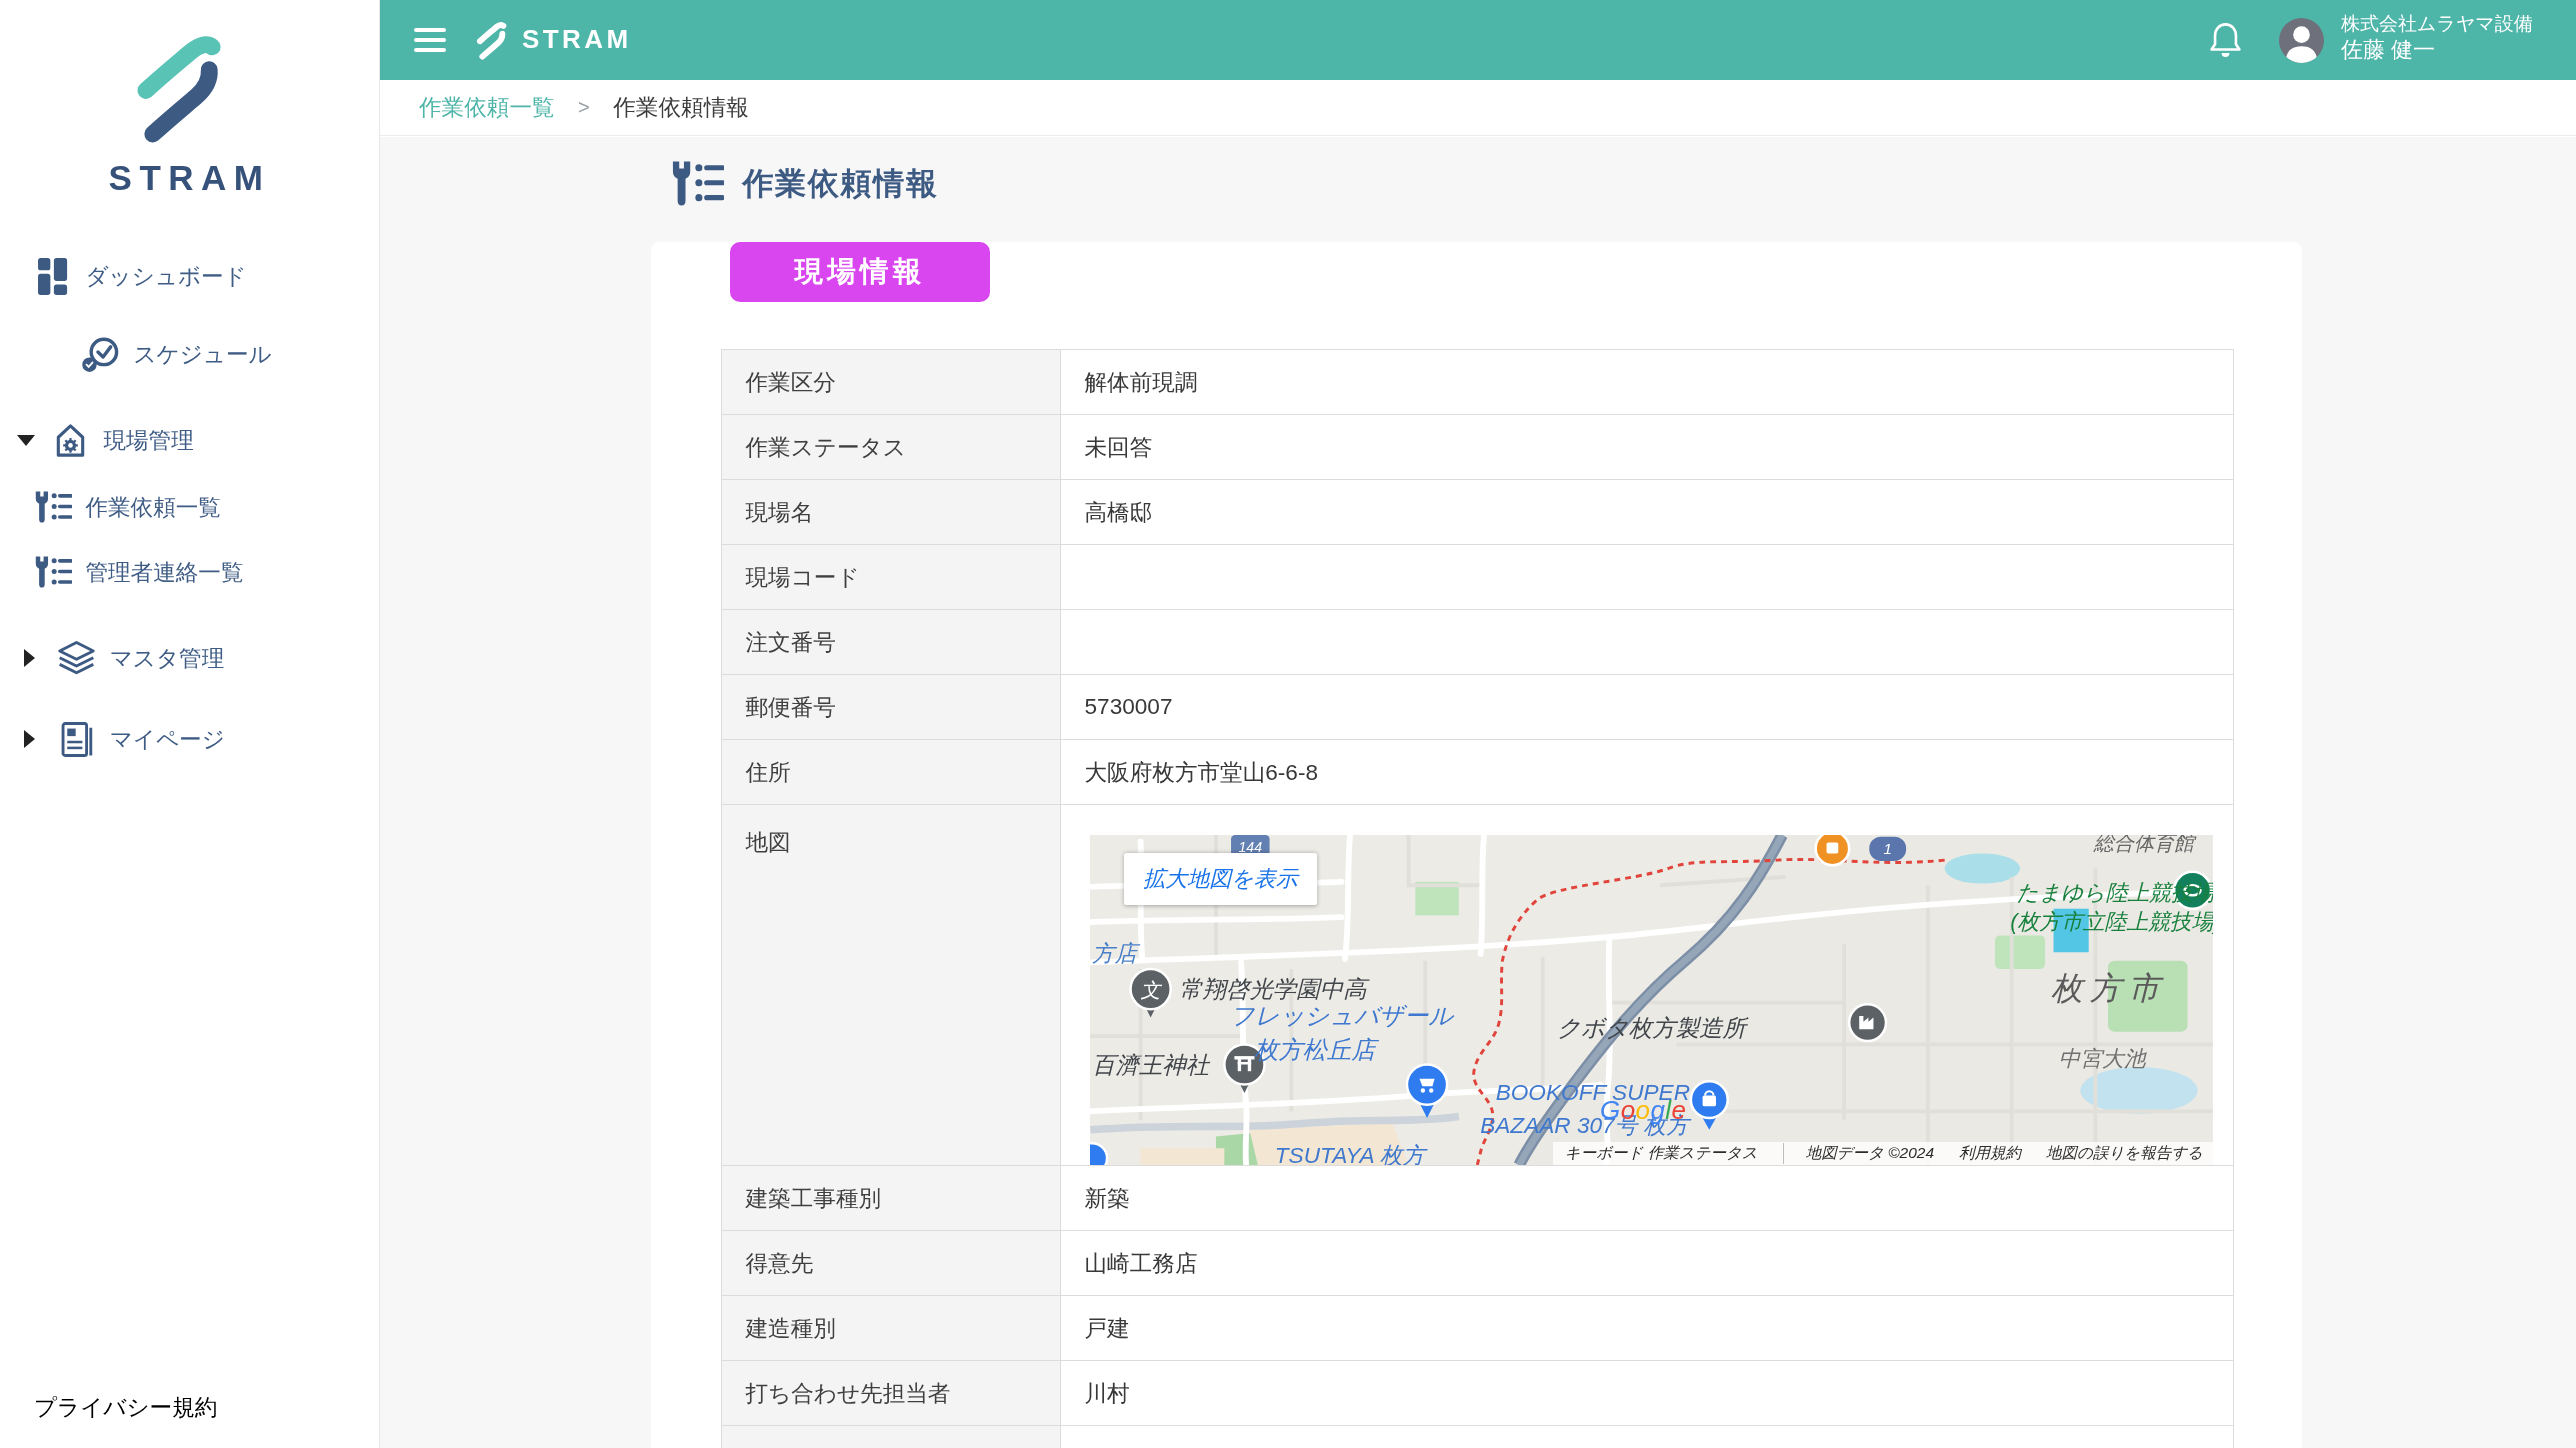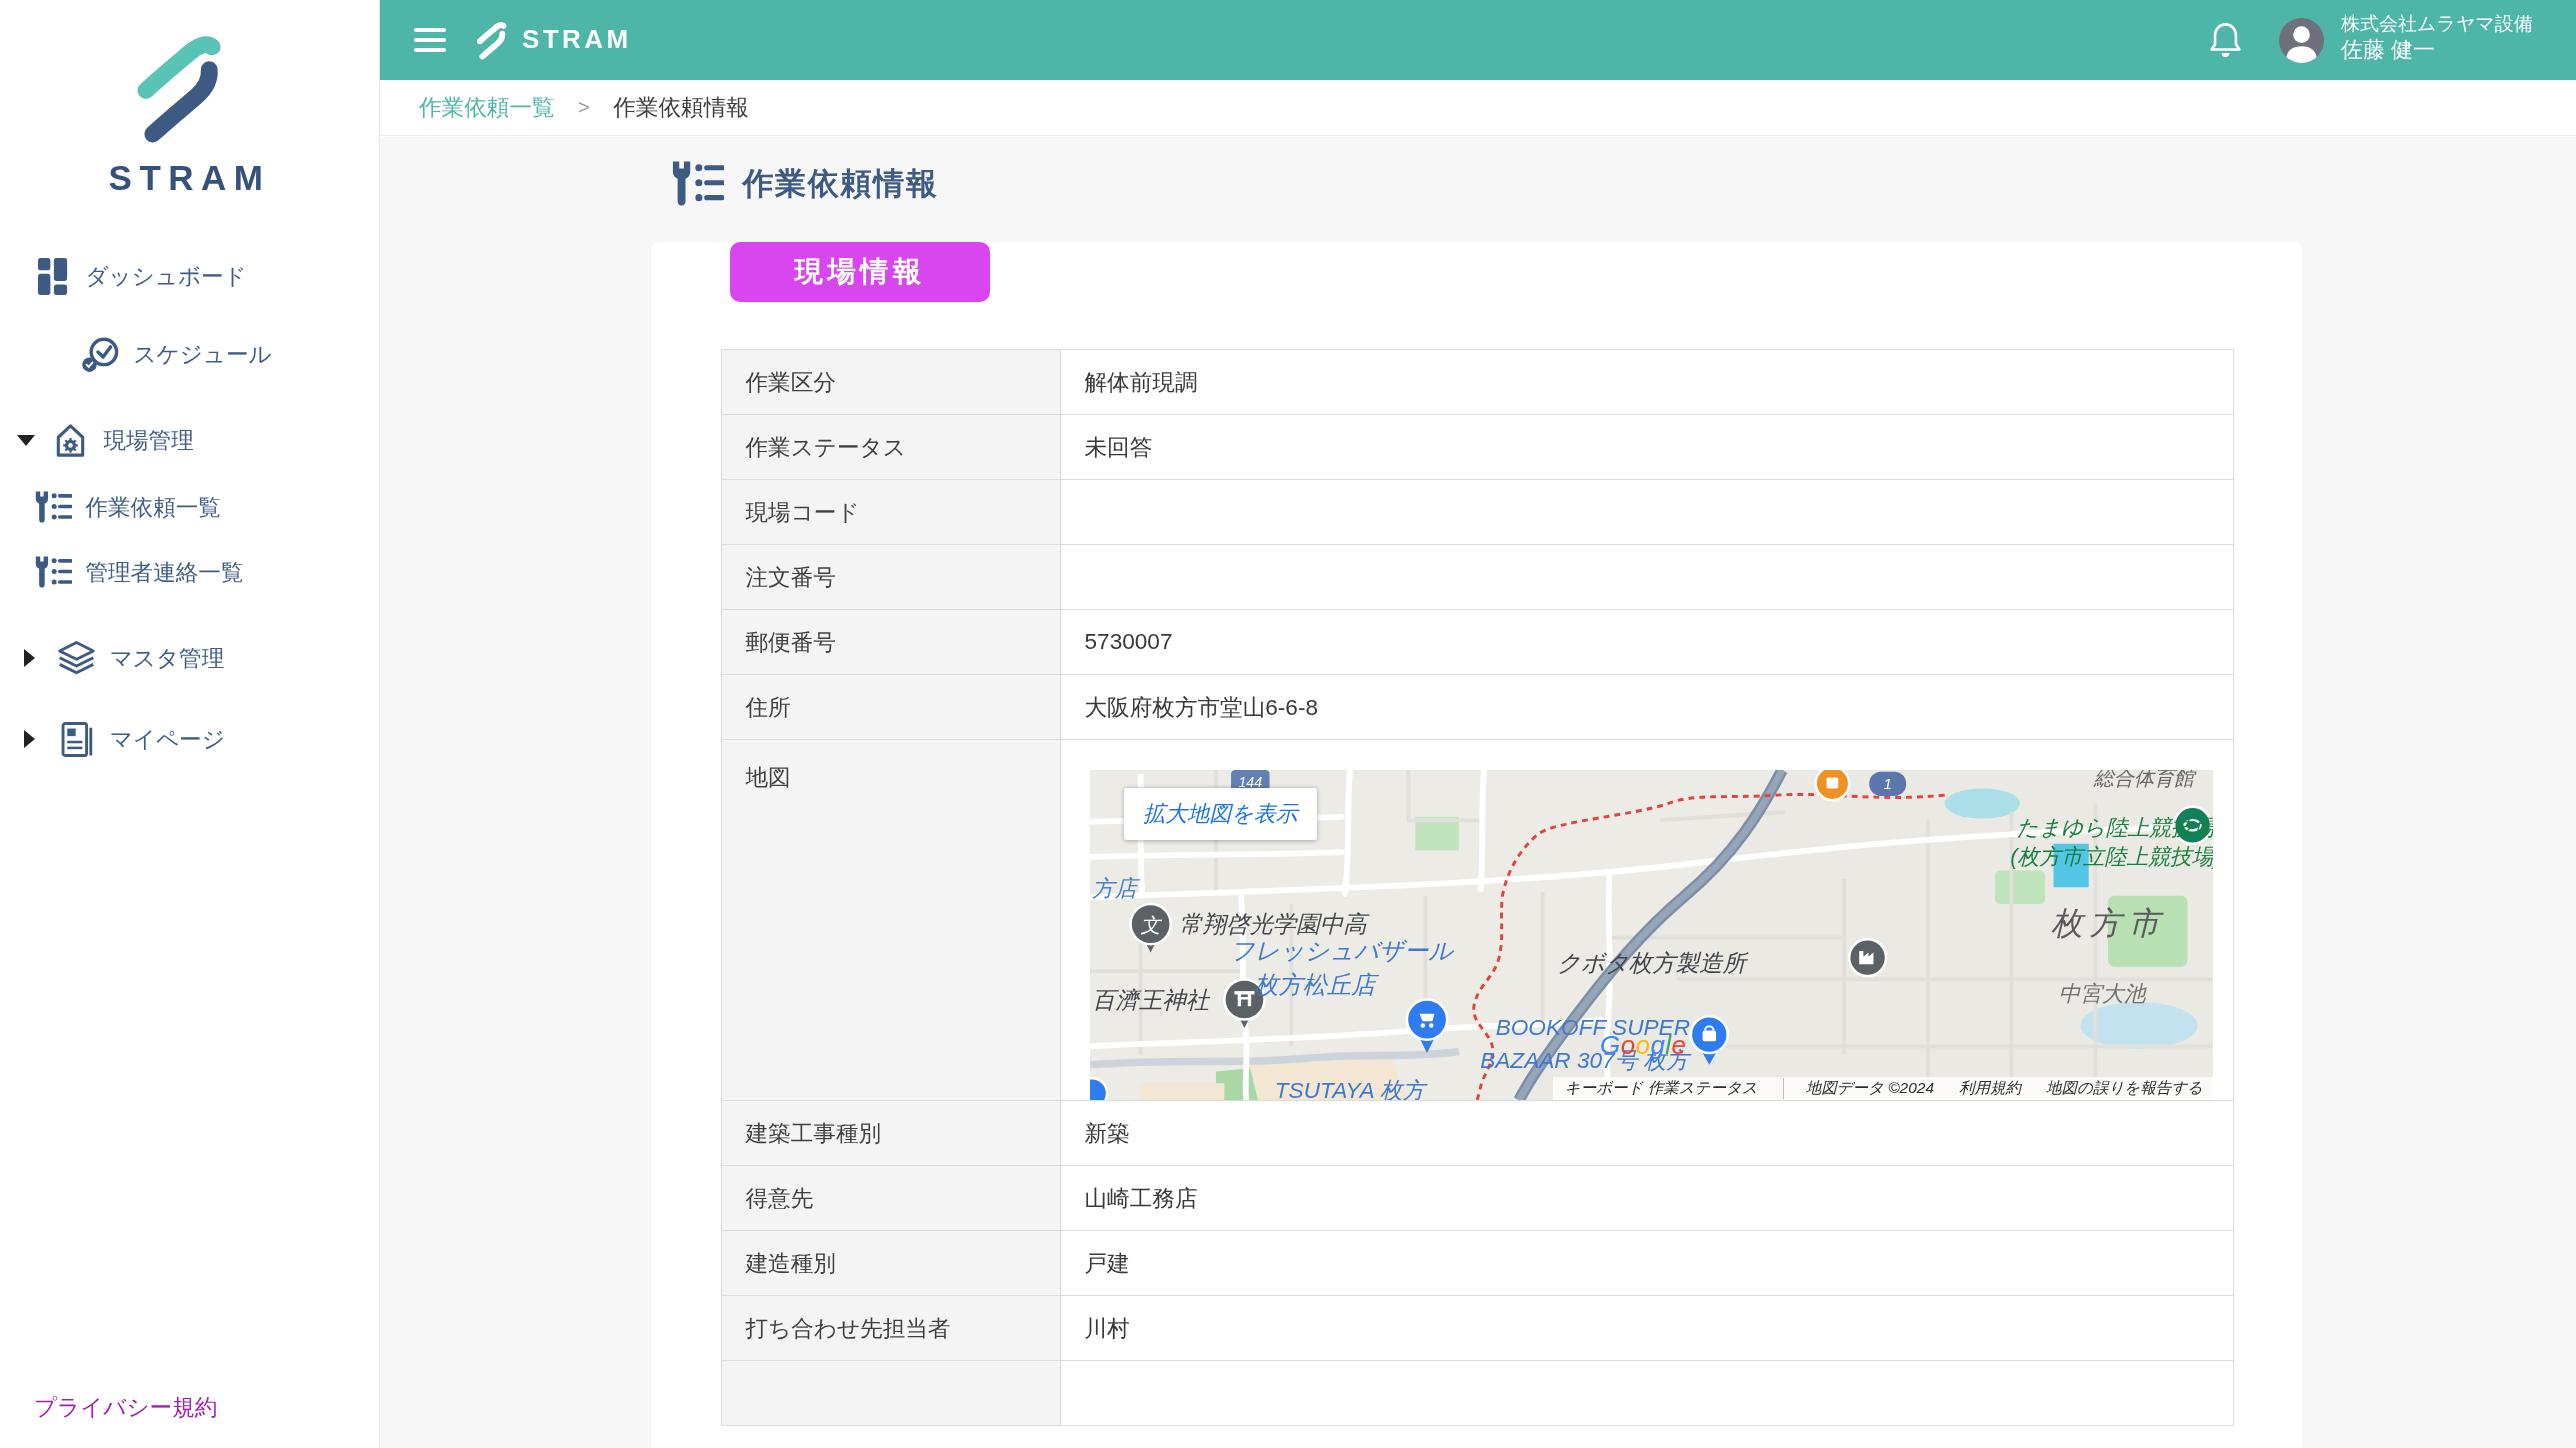--- a/index.html
+++ b/index.html
@@ -13,21 +13,21 @@
   .logo-mark{position:absolute;left:132px;top:25px;width:99px;height:127px;}
   .logo-text{position:absolute;left:0;right:0;top:158px;text-align:center;font-size:35px;font-weight:600;letter-spacing:7.5px;color:#36517a;}
   .nav-item{position:absolute;left:0;right:0;height:50px;display:flex;align-items:center;cursor:pointer;}
   .nav-item .icon-box{width:39px;height:39px;margin-right:13.4px;flex:0 0 auto;display:flex;align-items:center;justify-content:center;}
   .nav-item .nav-label{font-size:22.6px;color:#3f5c85;font-weight:500;white-space:nowrap;}
   .nav-item.plain{padding-left:33px;}
   .nav-item.with-caret{padding-left:17px;}
   .caret{flex:0 0 auto;width:0;height:0;margin-right:16px;}
   .caret.down{border-left:9.2px solid transparent;border-right:9.2px solid transparent;border-top:11px solid #222;}
   .caret.right{border-top:9.2px solid transparent;border-bottom:9.2px solid transparent;border-left:11px solid #222;margin-right:22.6px;margin-left:6.7px;}
-  .privacy-link{position:absolute;left:34px;top:1392px;font-size:22.6px;color:#a21caf;cursor:pointer;}
+  .privacy-link{position:absolute;left:34px;top:1392px;font-size:22.6px;color:#000000;cursor:pointer;}
   
   .topbar{position:absolute;left:379px;top:0;width:2197px;height:80px;background:#4eb5a9;z-index:2;}
   .hamburger{position:absolute;left:35px;top:28px;width:32px;height:25px;cursor:pointer;}
   .hamburger span{display:block;width:32px;height:3.8px;background:#fff;border-radius:2.5px;margin-bottom:6.3px;}
   .topbar-logo{position:absolute;left:96px;top:17.6px;width:35px;height:45px;}
   .topbar-brand{position:absolute;left:143px;top:23.5px;font-size:26px;font-weight:600;letter-spacing:3.4px;color:#fff;}
   .bell{position:absolute;left:1829px;top:20px;width:35px;height:40px;cursor:pointer;}
   .avatar{position:absolute;left:1900px;top:17.6px;width:45px;height:45px;border-radius:50%;background:#6e717c;overflow:hidden;cursor:pointer;}
   .user-info{position:absolute;left:1962px;top:11.7px;color:#fff;line-height:1.3;}
   .user-company{font-size:19px;}
@@ -246,20 +246,24 @@
       <tbody>
           <tr>
         <td class="lbl">作業区分</td>
         <td class="val">解体前現調</td>
       </tr>
       <tr>
         <td class="lbl">作業ステータス</td>
         <td class="val">未回答</td>
       </tr>
       <tr>
+        <td class="lbl">現場名</td>
+        <td class="val">高橋邸</td>
+      </tr>
+      <tr>
         <td class="lbl">現場コード</td>
         <td class="val"></td>
       </tr>
       <tr>
         <td class="lbl">注文番号</td>
         <td class="val"></td>
       </tr>
       <tr>
         <td class="lbl">郵便番号</td>
         <td class="val">5730007</td>

